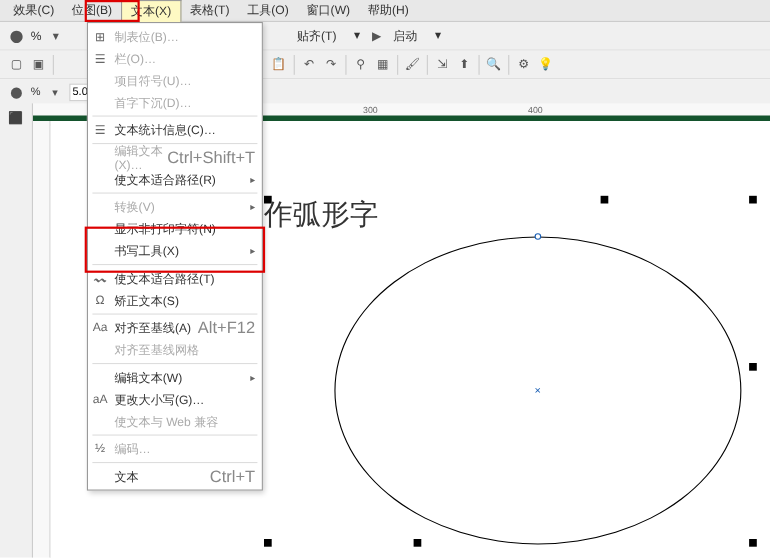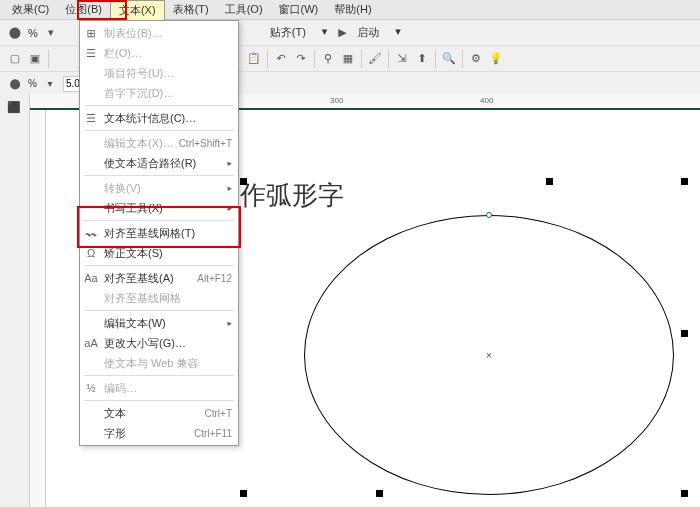--- a/index.html
+++ b/index.html
@@ -17,29 +17,29 @@
 .tb-dropdown { display: flex; align-items: flex-start; gap: 16px; padding: 0 2px; }
 .tb-input { width: 50px; height: 16px; border: 1px solid #ccc; font-size: 10px; padding: 0 2px; }
 
 .propbar { height: 24px; background: #f0f0f0; display: flex; align-items: center; padding: 0 6px; gap: 4px; border-bottom: 1px solid #ddd; font-size: 10px; }
 .tab-strip { height: 18px; background: #e0e0e0; display: flex; align-items: flex-end; border-bottom: 1px solid #aaa; }
 .tab { padding: 2px 10px; background: #f8f8f8; border: 1px solid #aaa; border-bottom: none; font-size: 10px; margin-left: 4px; }
 .tab-add { padding: 2px 6px; background: #eee; border: 1px solid #aaa; border-bottom: none; font-size: 10px; color: #888; }
 
 .workspace { position: absolute; top: 94px; left: 0; right: 0; bottom: 0; display: flex; }
 .left-tools { width: 30px; background: #f0f0f0; border-right: 1px solid #ccc; display: flex; flex-direction: column; align-items: center; padding-top: 4px; gap: 6px; }
-.ruler-h { position: absolute; top: 0; left: 30px; right: 0; height: 16px; background: #f8f8f8; border-bottom: 2px solid #14532d; }
+.ruler-h { position: absolute; top: 0; left: 30px; right: 0; height: 16px; background: #f8f8f8; border-bottom: 5px solid #14532d; }
 .ruler-v { position: absolute; top: 16px; left: 30px; width: 16px; bottom: 0; background: #f8f8f8; border-right: 1px solid #ccc; }
 .canvas { position: absolute; top: 16px; left: 46px; right: 0; bottom: 0; background: #fff; }
 
 .dropdown-menu { position: absolute; top: 20px; left: 79px; width: 160px; background: #fff; border: 1px solid #999; box-shadow: 2px 2px 5px rgba(0,0,0,0.2); z-index: 100; padding: 2px 0; }
 .menu-item { display: flex; align-items: center; height: 20px; padding: 0 6px 0 24px; position: relative; font-size: 11px; }
 .menu-item.disabled { color: #aaa; }
 .menu-item .icon { position: absolute; left: 4px; width: 14px; text-align: center; color: #666; }
-.menu-item .shortcut { margin-left: auto; font-size: 10px; color: #888; }
+.menu-item .shortcut { margin-left: auto; font-size: 15px; color: #888; }
 .menu-item .arrow { margin-left: auto; font-size: 9px; color: #666; }
 .menu-sep { height: 1px; background: #ddd; margin: 2px 4px; }
 .highlight-box-items { position: absolute; border: 2px solid #d00; z-index: 200; pointer-events: none; }
 
 .canvas-text { position: absolute; font-family: Liberation Sans, sans-serif; font-size: 26px; color: #333; }
 .handle { position: absolute; width: 7px; height: 7px; background: #000; }
 .ellipse-shape { position: absolute; border: 1px solid #000; border-radius: 50%; }
 .center-x { position: absolute; font-size: 10px; color: #1a5fb4; }
 .node-marker { position: absolute; width: 6px; height: 6px; border: 1px solid #1a5fb4; background: #fff; border-radius: 50%; }
 
@@ -177,27 +177,31 @@
       <span class="arrow">▸</span>
     </div>
     <div class="menu-sep"></div>
     <div class="menu-item disabled">
       <span class="icon"></span>
       <span>转换(V)</span>
       <span class="arrow">▸</span>
     </div>
     <div class="menu-item">
       <span class="icon"></span>
+      <span>显示非打印字符(N)</span>
+    </div>
+    <div class="menu-item">
+      <span class="icon"></span>
       <span>书写工具(X)</span>
       <span class="arrow">▸</span>
     </div>
     <div class="menu-sep"></div>
     <div class="menu-item">
       <span class="icon">〰</span>
-      <span>对齐至基线网格(T)</span>
+      <span>使文本适合路径(T)</span>
     </div>
     <div class="menu-item">
       <span class="icon">Ω</span>
       <span>矫正文本(S)</span>
     </div>
     <div class="menu-sep"></div>
     <div class="menu-item">
       <span class="icon">Aa</span>
       <span>对齐至基线(A)</span>
       <span class="shortcut">Alt+F12</span>
@@ -224,19 +228,14 @@
     <div class="menu-item disabled">
       <span class="icon">½</span>
       <span>编码…</span>
     </div>
     <div class="menu-sep"></div>
     <div class="menu-item">
       <span class="icon"></span>
       <span>文本</span>
       <span class="shortcut">Ctrl+T</span>
     </div>
-    <div class="menu-item">
-      <span class="icon"></span>
-      <span>字形</span>
-      <span class="shortcut">Ctrl+F11</span>
-    </div>
   </div>
 <div class="highlight-box-items" style="top:206px; left:77px; width:164px; height:42px"></div>
 
 </body></html>

